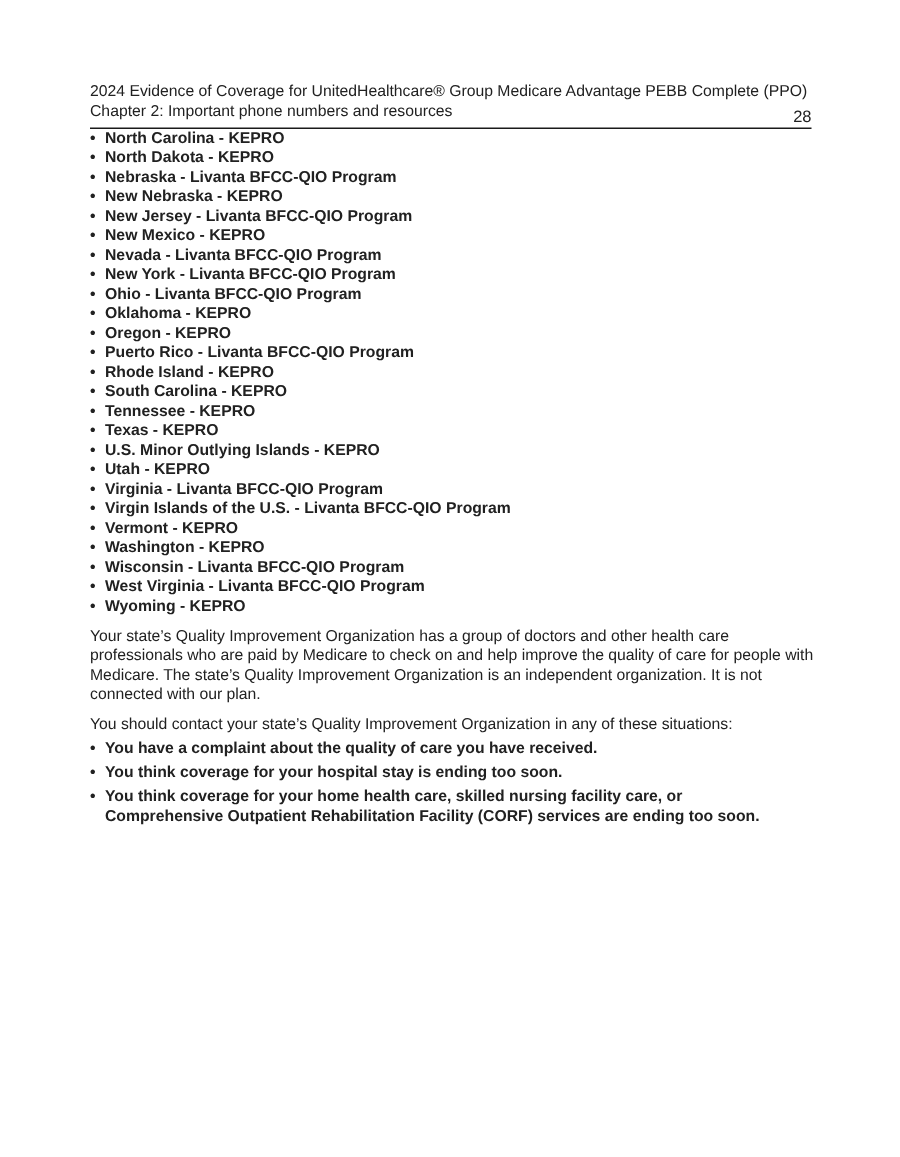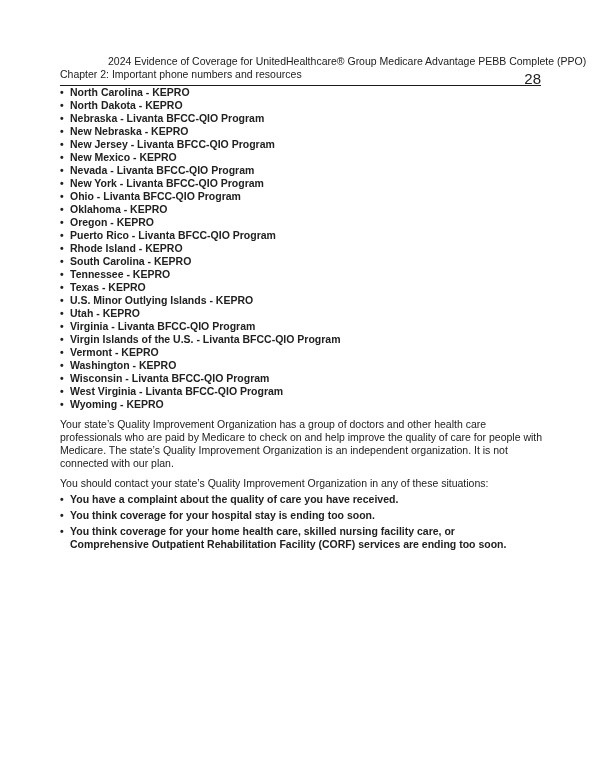--- a/index.html
+++ b/index.html
@@ -10,27 +10,27 @@
     height: 771px;
     background: #ffffff;
     font-family: "Liberation Sans", sans-serif;
     color: #212121;
     font-size: 10.5px;
     line-height: 13px;
     padding: 55px 59px 0 60px;
     overflow: hidden;
   }
   .header { position: relative; }
-  .doc-title { width: 480px; margin-left: 48px; }
+  .doc-title { width: 480px; }
   .chapter-title { width: 440px; }
   .page-number {
     position: absolute;
     right: 0;
     top: 17px;
-    font-size: 15px;
+    font-size: 11px;
   }
   .header-rule {
     border: none;
     border-top: 1.2px solid #1a1a1a;
     margin: 4px 0 0 0;
   }
   ul.bullet-list { list-style: none; margin: 0; padding: 0; }
   ul.bullet-list li { position: relative; padding-left: 10px; }
   ul.bullet-list li::before { content: "\2022"; position: absolute; left: 0; }
   .state-list { margin-top: 17px; padding-left: 2px; font-weight: bold; }

